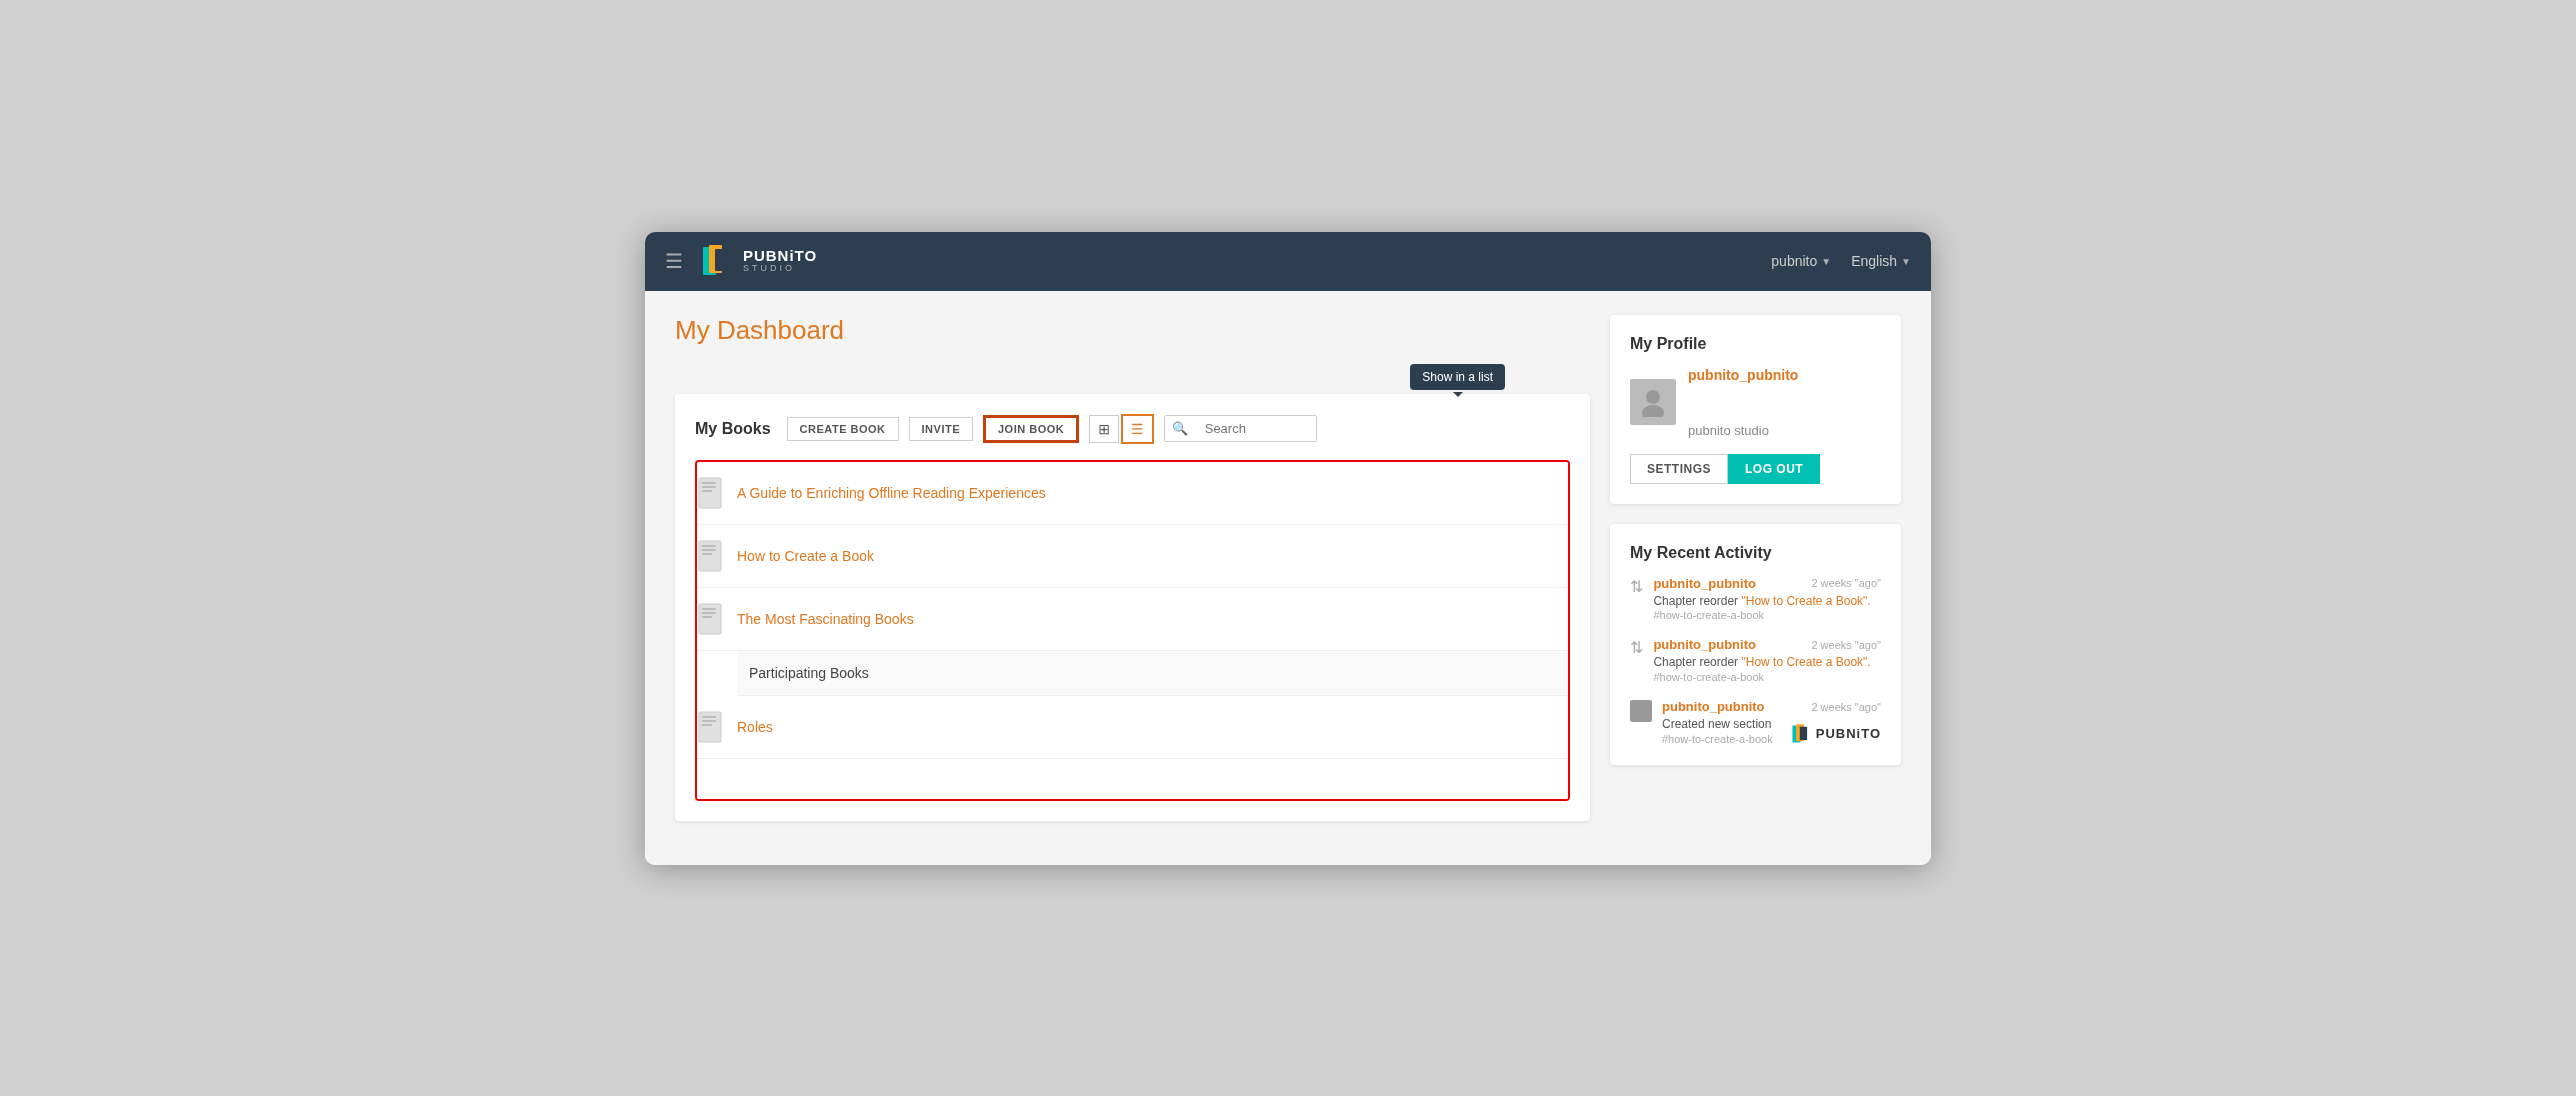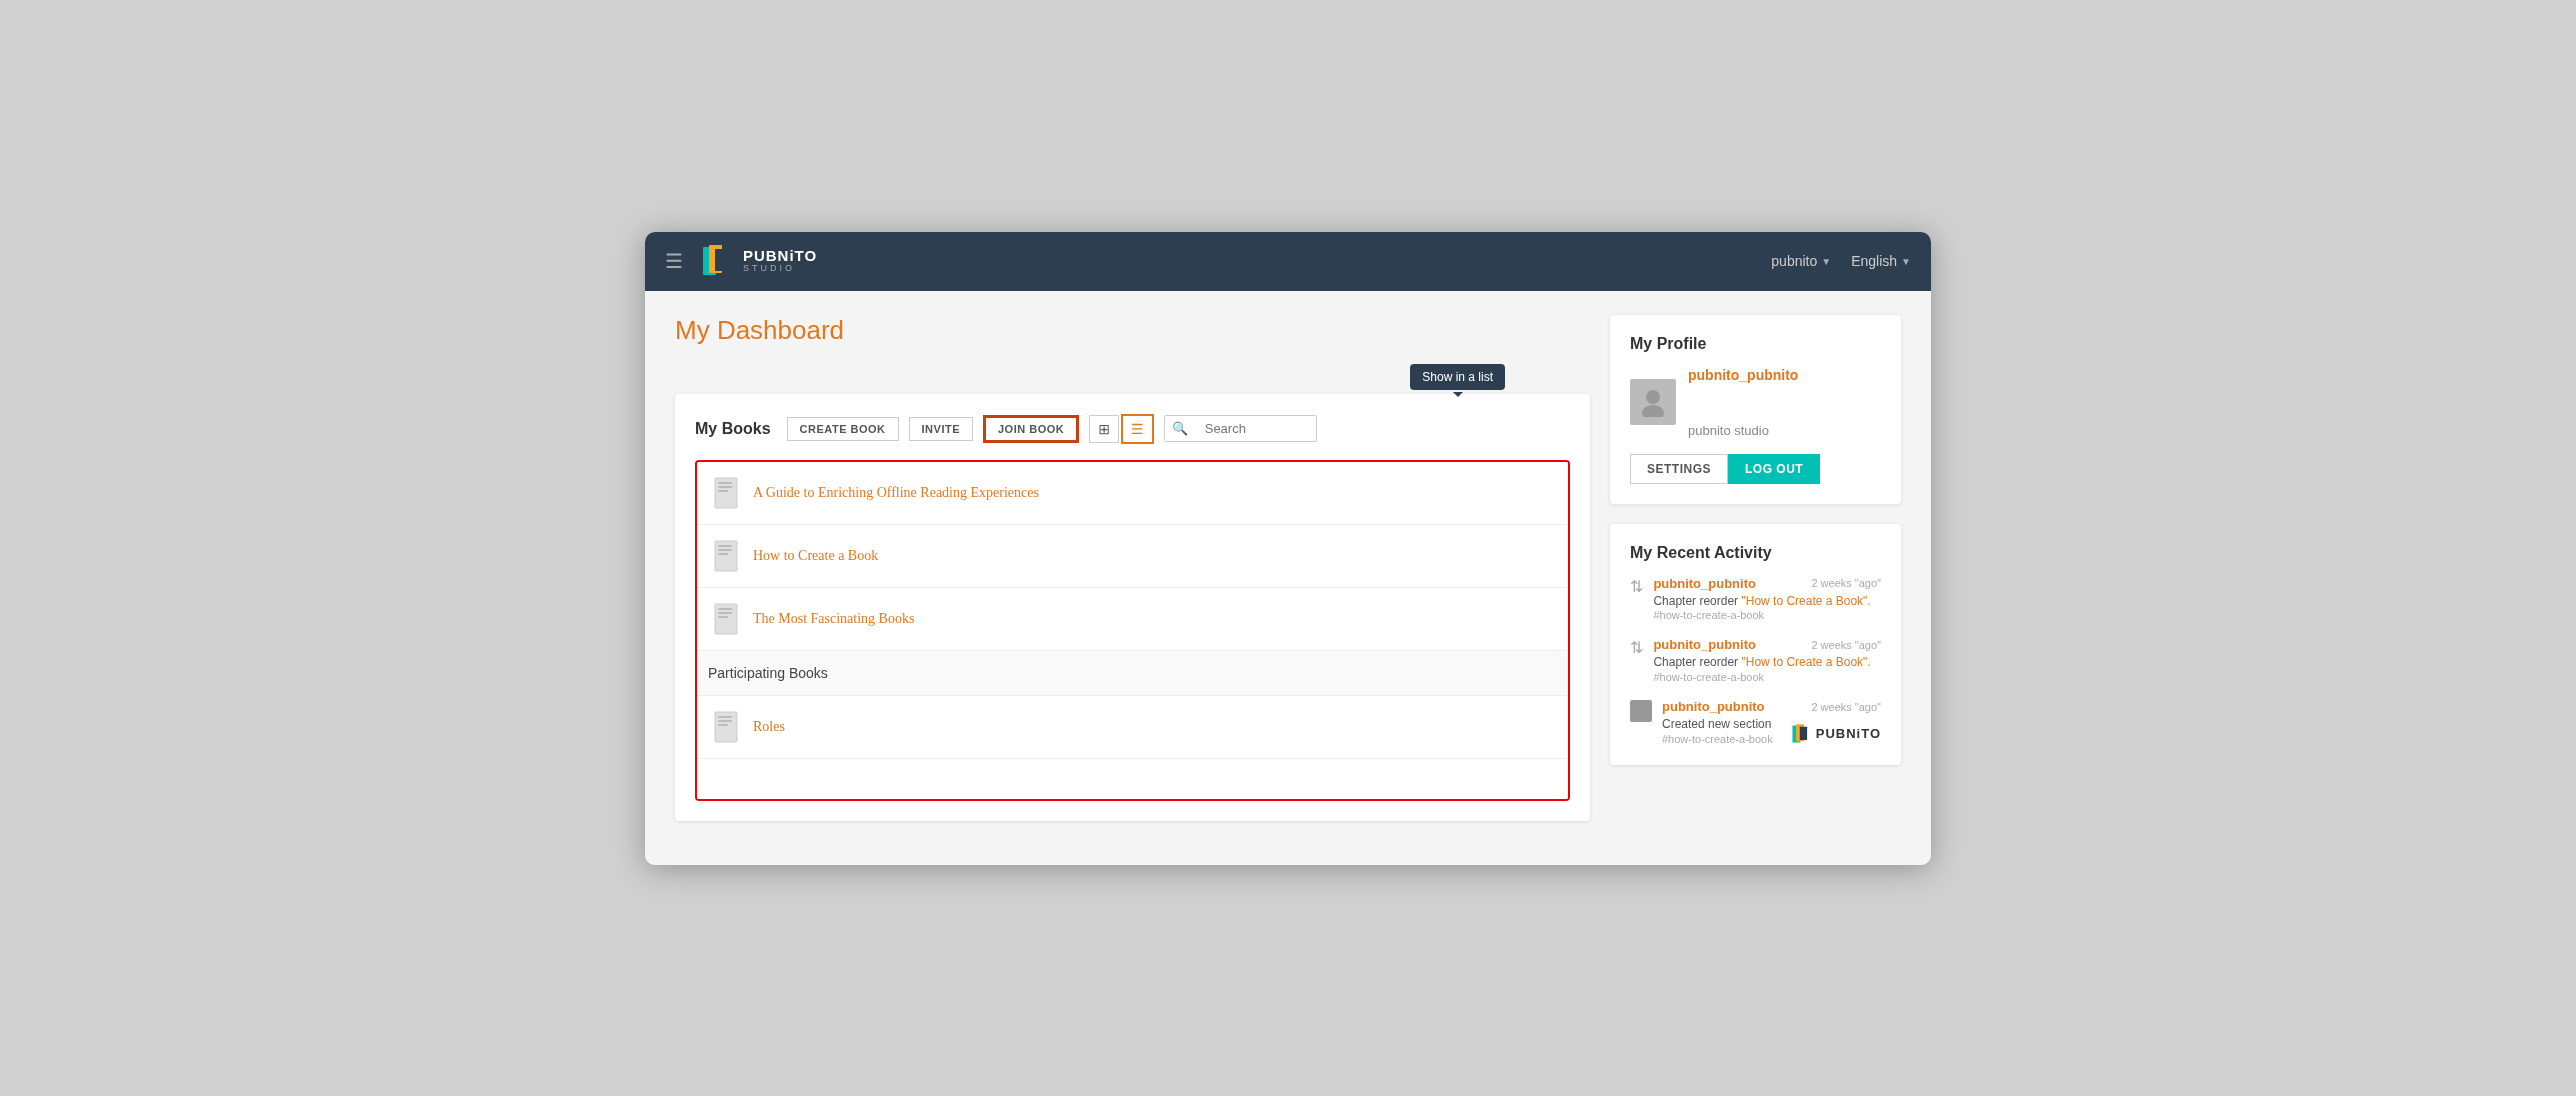--- a/index.html
+++ b/index.html
@@ -223,24 +223,23 @@
     
     .books-list-container {
       border: 2px solid #e00;
       border-radius: 4px;
       overflow: hidden;
     }
     .book-item {
       display: flex;
       align-items: center;
       gap: 12px;
-      padding: 14px 16px;
+      padding: 14px 0;
       border-bottom: 1px solid #eee;
       background: white;
-      font-family: Liberation Serif, serif;
     }
     .book-item:last-child {
       border-bottom: none;
     }
     .book-icon {
       width: 28px;
       height: 34px;
       flex-shrink: 0;
     }
     .book-title {
@@ -248,20 +247,21 @@
       font-size: 14px;
       cursor: pointer;
     }
     .section-header {
       padding: 14px 11px;
       background: #f9f9f9;
       font-size: 14px;
       color: #444;
       font-weight: 500;
       border-bottom: 1px solid #eee;
+      margin-left: 41px;
     }
     
     .right-panel {
       width: 291px;
       flex-shrink: 0;
     }
     .profile-card {
       background: white;
       border-radius: 4px;
       padding: 20px;

